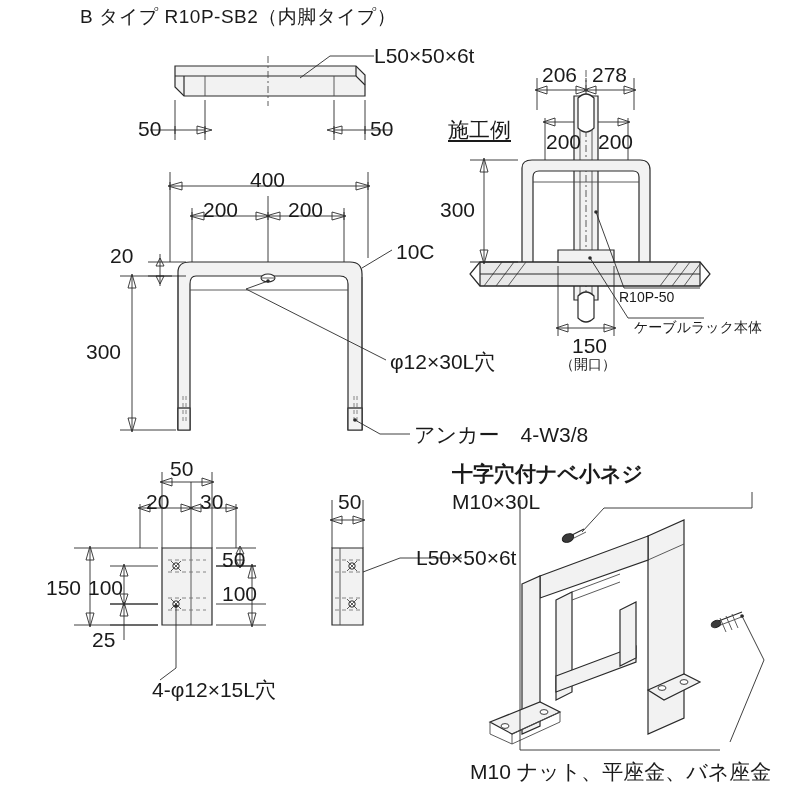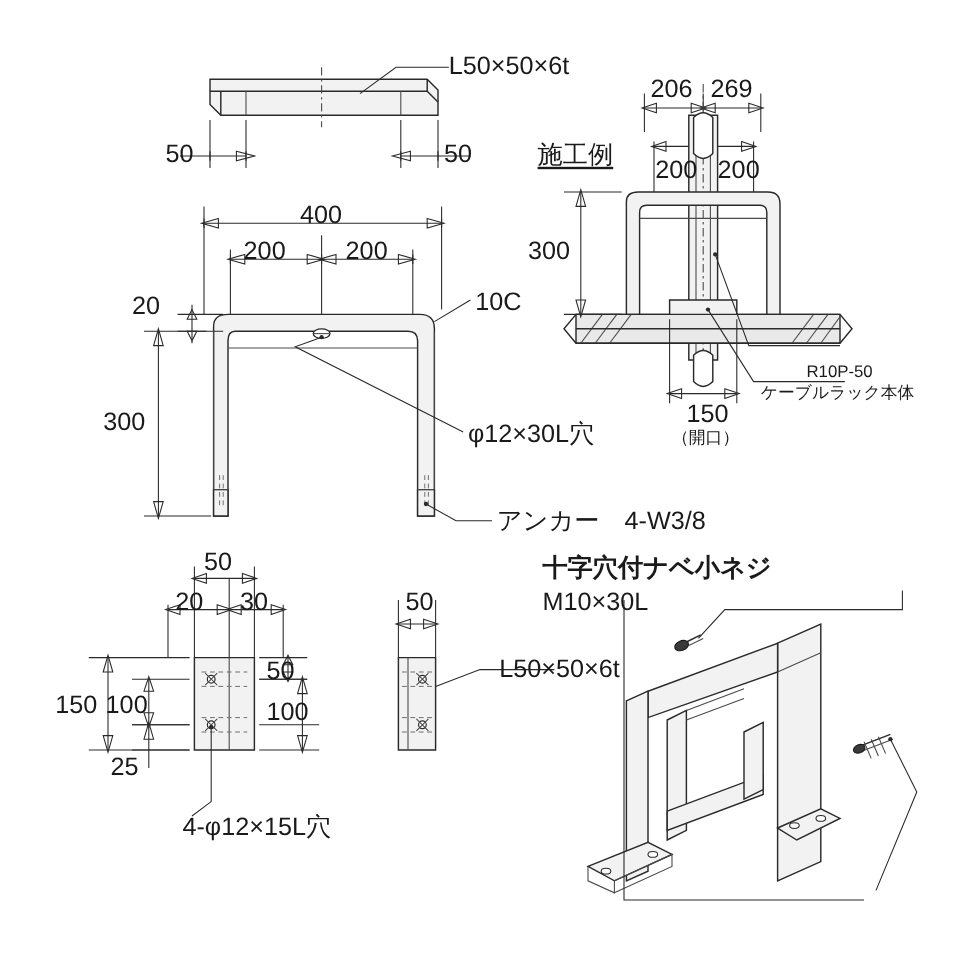--- a/index.html
+++ b/index.html
@@ -315,54 +315,56 @@
       </g>
 
       <path class="ln-dim" d="M582 532 L604 508 L752 508 L752 492"></path>
       <path class="ln-dim" d="M742 616 L764 660 L730 742"></path>
       <circle cx="742" cy="616" r="1.8" fill="#2a2a2a"></circle>
       <path class="ln-dim" d="M520 500 L520 750 L720 750" stroke-dasharray="0"></path>
     </g>
 
   </svg>
 
+  <div class="t title" style="left:80px;top:6px;">B タイプ R10P-SB2（内脚タイプ）</div>
 
   <div class="t lbl" style="left:374px;top:44px;">L50×50×6t</div>
   <div class="t lbl" style="left:138px;top:117px;">50</div>
   <div class="t lbl" style="left:370px;top:117px;">50</div>
 
   <div class="t lbl" style="left:250px;top:168px;">400</div>
   <div class="t lbl" style="left:203px;top:198px;">200</div>
   <div class="t lbl" style="left:288px;top:198px;">200</div>
   <div class="t lbl" style="left:110px;top:244px;">20</div>
   <div class="t lbl" style="left:86px;top:340px;">300</div>
   <div class="t lbl" style="left:396px;top:240px;">10C</div>
   <div class="t lbl" style="left:390px;top:350px;">φ12×30L穴</div>
   <div class="t lbl" style="left:414px;top:423px;">アンカー　4-W3/8</div>
 
   <div class="t lbl ul" style="left:448px;top:118px;">施工例</div>
   <div class="t lbl" style="left:542px;top:63px;">206</div>
-  <div class="t lbl" style="left:592px;top:63px;">269</div>
+  <div class="t lbl" style="left:592px;top:63px;">278</div>
   <div class="t lbl" style="left:546px;top:130px;">200</div>
   <div class="t lbl" style="left:598px;top:130px;">200</div>
   <div class="t lbl" style="left:440px;top:198px;">300</div>
-  <div class="t lbl-s" style="left:672px;top:289px;margin-top:12px;">R10P-50</div>
+  <div class="t lbl-s" style="left:619px;top:289px;">R10P-50</div>
   <div class="t lbl-s" style="left:634px;top:319px;">ケーブルラック本体</div>
   <div class="t lbl" style="left:572px;top:334px;">150</div>
   <div class="t lbl-s" style="left:560px;top:356px;">（開口）</div>
 
   <div class="t lbl" style="left:170px;top:457px;">50</div>
   <div class="t lbl" style="left:146px;top:490px;">20</div>
   <div class="t lbl" style="left:200px;top:490px;text-align:right;">30</div>
   <div class="t lbl" style="left:46px;top:576px;">150</div>
   <div class="t lbl" style="left:88px;top:576px;">100</div>
   <div class="t lbl" style="left:92px;top:628px;">25</div>
   <div class="t lbl" style="left:222px;top:548px;">50</div>
   <div class="t lbl" style="left:222px;top:582px;">100</div>
   <div class="t lbl" style="left:152px;top:678px;">4-φ12×15L穴</div>
 
   <div class="t lbl" style="left:338px;top:490px;">50</div>
   <div class="t lbl" style="left:416px;top:546px;">L50×50×6t</div>
 
   <div class="t lbl" style="left:452px;top:462px;font-weight:bold;">十字穴付ナベ小ネジ</div>
   <div class="t lbl" style="left:452px;top:490px;">M10×30L</div>
+  <div class="t lbl" style="left:470px;top:760px;">M10 ナット、平座金、バネ座金</div>
 
 </div>
 
 </body></html>

